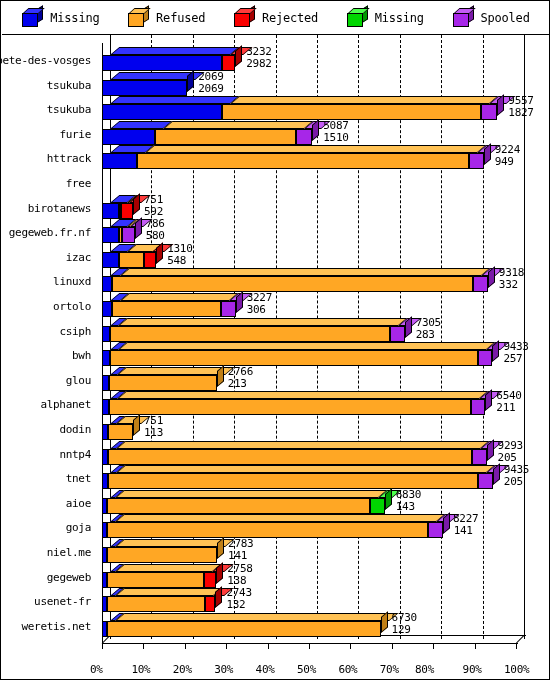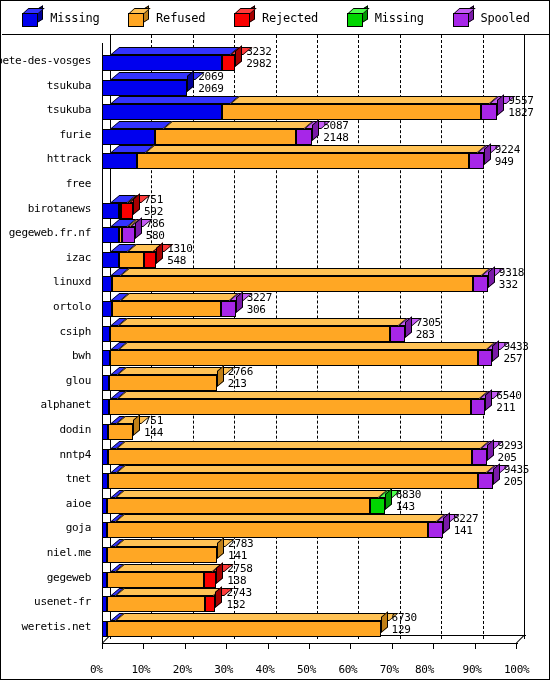--- a/index.html
+++ b/index.html
@@ -192,21 +192,21 @@
           <div class="bar3d">
             <div class="segtop" style="left: 14px; top: -8px; width: 52.992px; height: 8px; background: rgb(51, 51, 255);"></div>
             <div class="segtop" style="left: 66.992px; top: -8px; width: 140.76px; height: 8px; background: rgb(255, 194, 85);"></div>
             <div class="segtop" style="left: 207.752px; top: -8px; width: 16.56px; height: 8px; background: rgb(196, 92, 245);"></div>
             <div class="capside" style="left: 216.312px; top: -4px; background: rgb(122, 26, 168);"></div>
             <div class="seg" style="left: 6px; width: 52.992px; background: rgb(0, 0, 238);"></div>
             <div class="seg" style="left: 58.992px; width: 140.76px; background: rgb(255, 167, 36);"></div>
             <div class="seg" style="left: 199.752px; width: 16.56px; background: rgb(167, 38, 232);"></div>
           </div>
           <div class="vlabel" style="left: 227.312px; top: -3px;">5087</div>
-          <div class="vlabel" style="left: 227.312px; top: 9px;">2148</div>
+          <div class="vlabel" style="left: 227.312px; top: 9px;">1510</div>
         </div>
         <div class="rowwrap" style="top: 112.4px; width: 454px;">
           <div class="bar3d">
             <div class="segtop" style="left: 14px; top: -8px; width: 35.19px; height: 8px; background: rgb(51, 51, 255);"></div>
             <div class="segtop" style="left: 49.19px; top: -8px; width: 332.028px; height: 8px; background: rgb(255, 194, 85);"></div>
             <div class="segtop" style="left: 381.218px; top: -8px; width: 14.49px; height: 8px; background: rgb(196, 92, 245);"></div>
             <div class="capside" style="left: 387.708px; top: -4px; background: rgb(122, 26, 168);"></div>
             <div class="seg" style="left: 6px; width: 35.19px; background: rgb(0, 0, 238);"></div>
             <div class="seg" style="left: 41.19px; width: 332.028px; background: rgb(255, 167, 36);"></div>
             <div class="seg" style="left: 373.218px; width: 14.49px; background: rgb(167, 38, 232);"></div>
@@ -331,21 +331,21 @@
         </div>
         <div class="rowwrap" style="top: 383px; width: 454px;">
           <div class="bar3d">
             <div class="segtop" style="left: 14px; top: -8px; width: 6.21px; height: 8px; background: rgb(51, 51, 255);"></div>
             <div class="segtop" style="left: 20.21px; top: -8px; width: 24.84px; height: 8px; background: rgb(255, 194, 85);"></div>
             <div class="capside" style="left: 37.05px; top: -4px; background: rgb(192, 127, 22);"></div>
             <div class="seg" style="left: 6px; width: 6.21px; background: rgb(0, 0, 238);"></div>
             <div class="seg" style="left: 12.21px; width: 24.84px; background: rgb(255, 167, 36);"></div>
           </div>
           <div class="vlabel" style="left: 48.05px; top: -3px;">751</div>
-          <div class="vlabel" style="left: 48.05px; top: 9px;">144</div>
+          <div class="vlabel" style="left: 48.05px; top: 9px;">113</div>
         </div>
         <div class="rowwrap" style="top: 407.6px; width: 454px;">
           <div class="bar3d">
             <div class="segtop" style="left: 14px; top: -8px; width: 6.21px; height: 8px; background: rgb(51, 51, 255);"></div>
             <div class="segtop" style="left: 20.21px; top: -8px; width: 363.906px; height: 8px; background: rgb(255, 194, 85);"></div>
             <div class="segtop" style="left: 384.116px; top: -8px; width: 14.49px; height: 8px; background: rgb(196, 92, 245);"></div>
             <div class="capside" style="left: 390.606px; top: -4px; background: rgb(122, 26, 168);"></div>
             <div class="seg" style="left: 6px; width: 6.21px; background: rgb(0, 0, 238);"></div>
             <div class="seg" style="left: 12.21px; width: 363.906px; background: rgb(255, 167, 36);"></div>
             <div class="seg" style="left: 376.116px; width: 14.49px; background: rgb(167, 38, 232);"></div>

